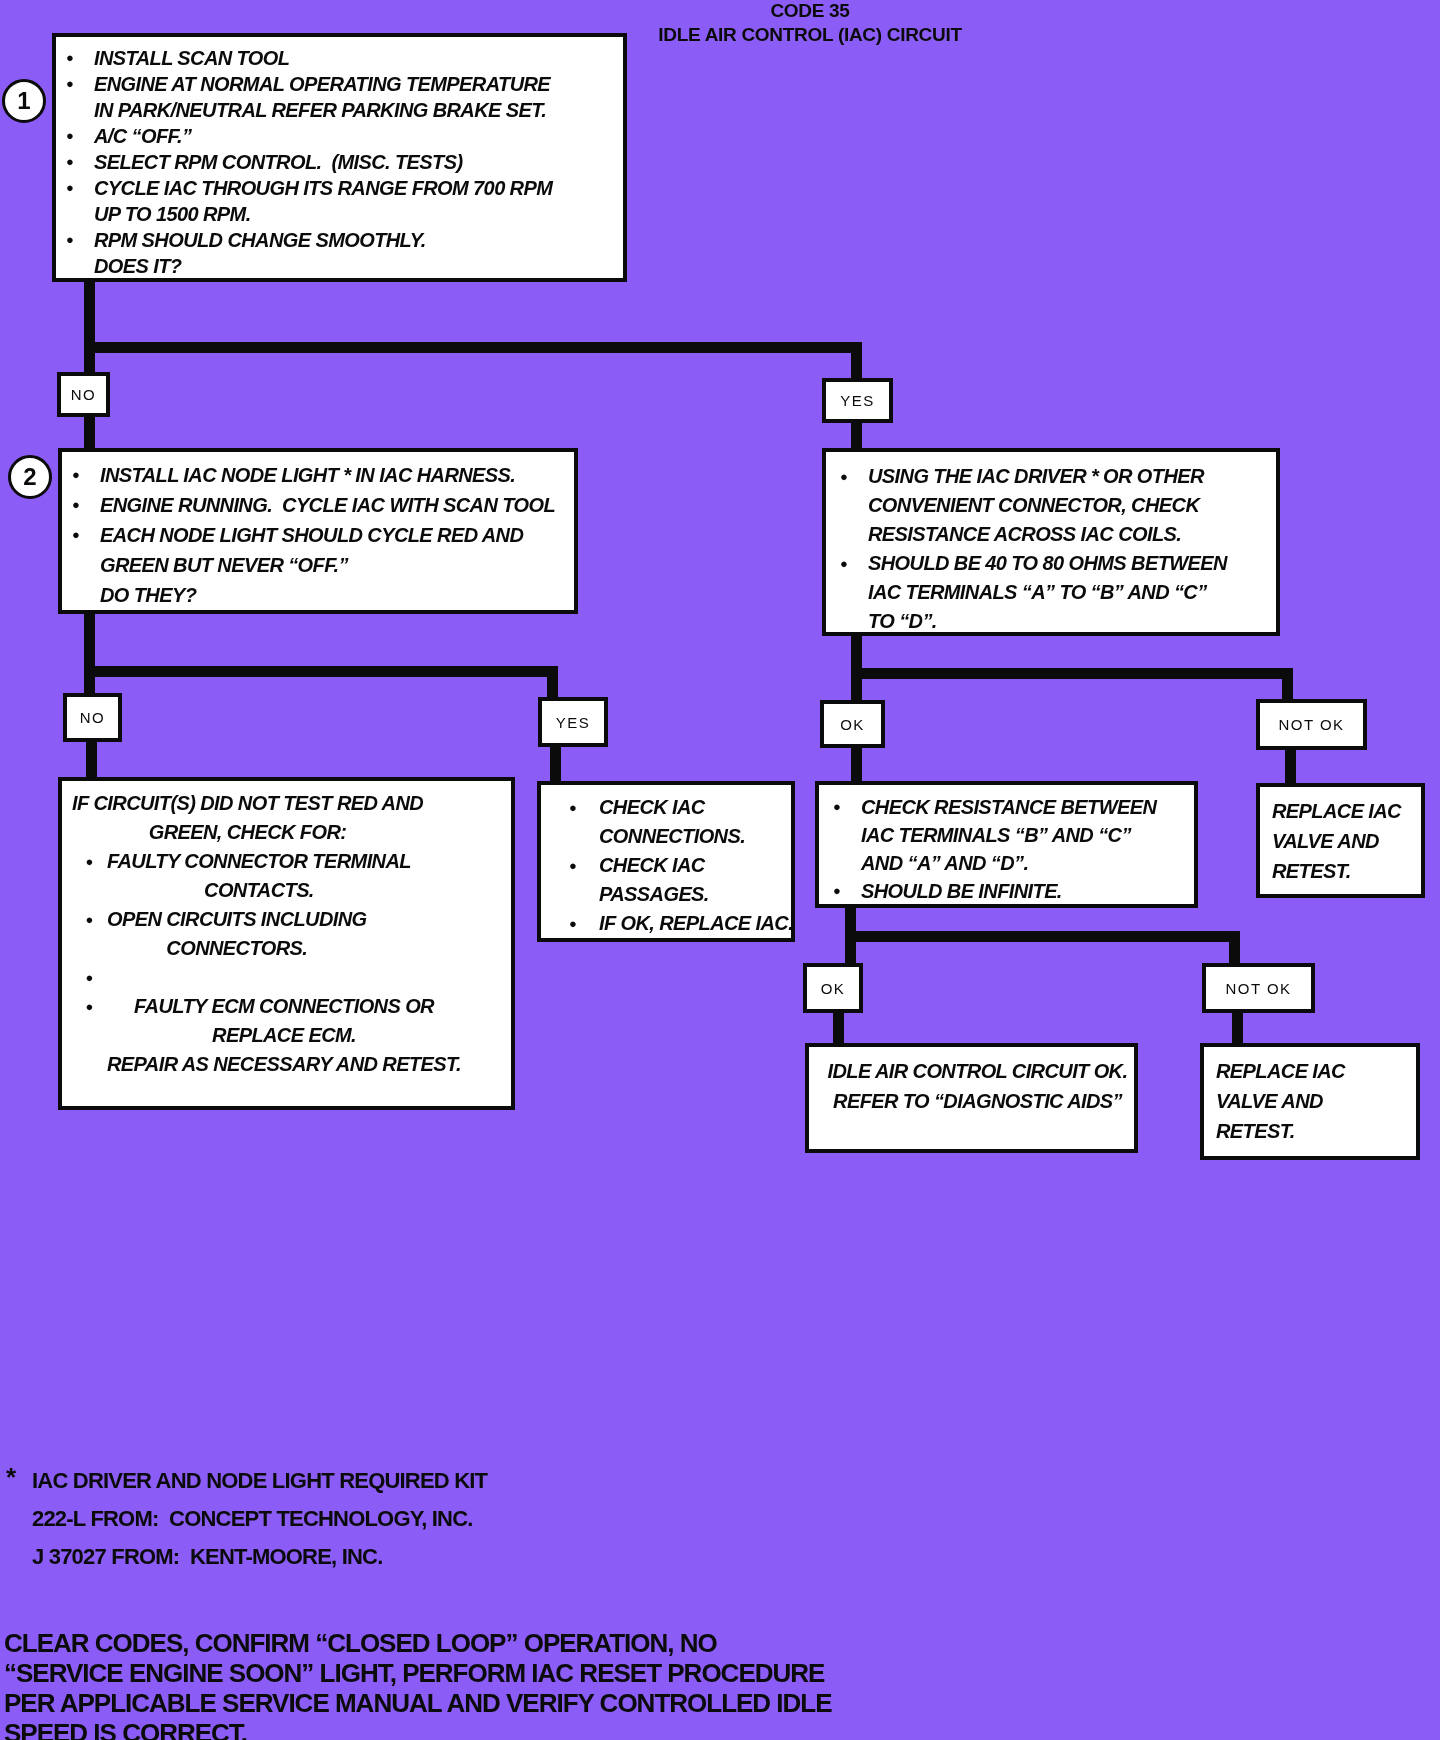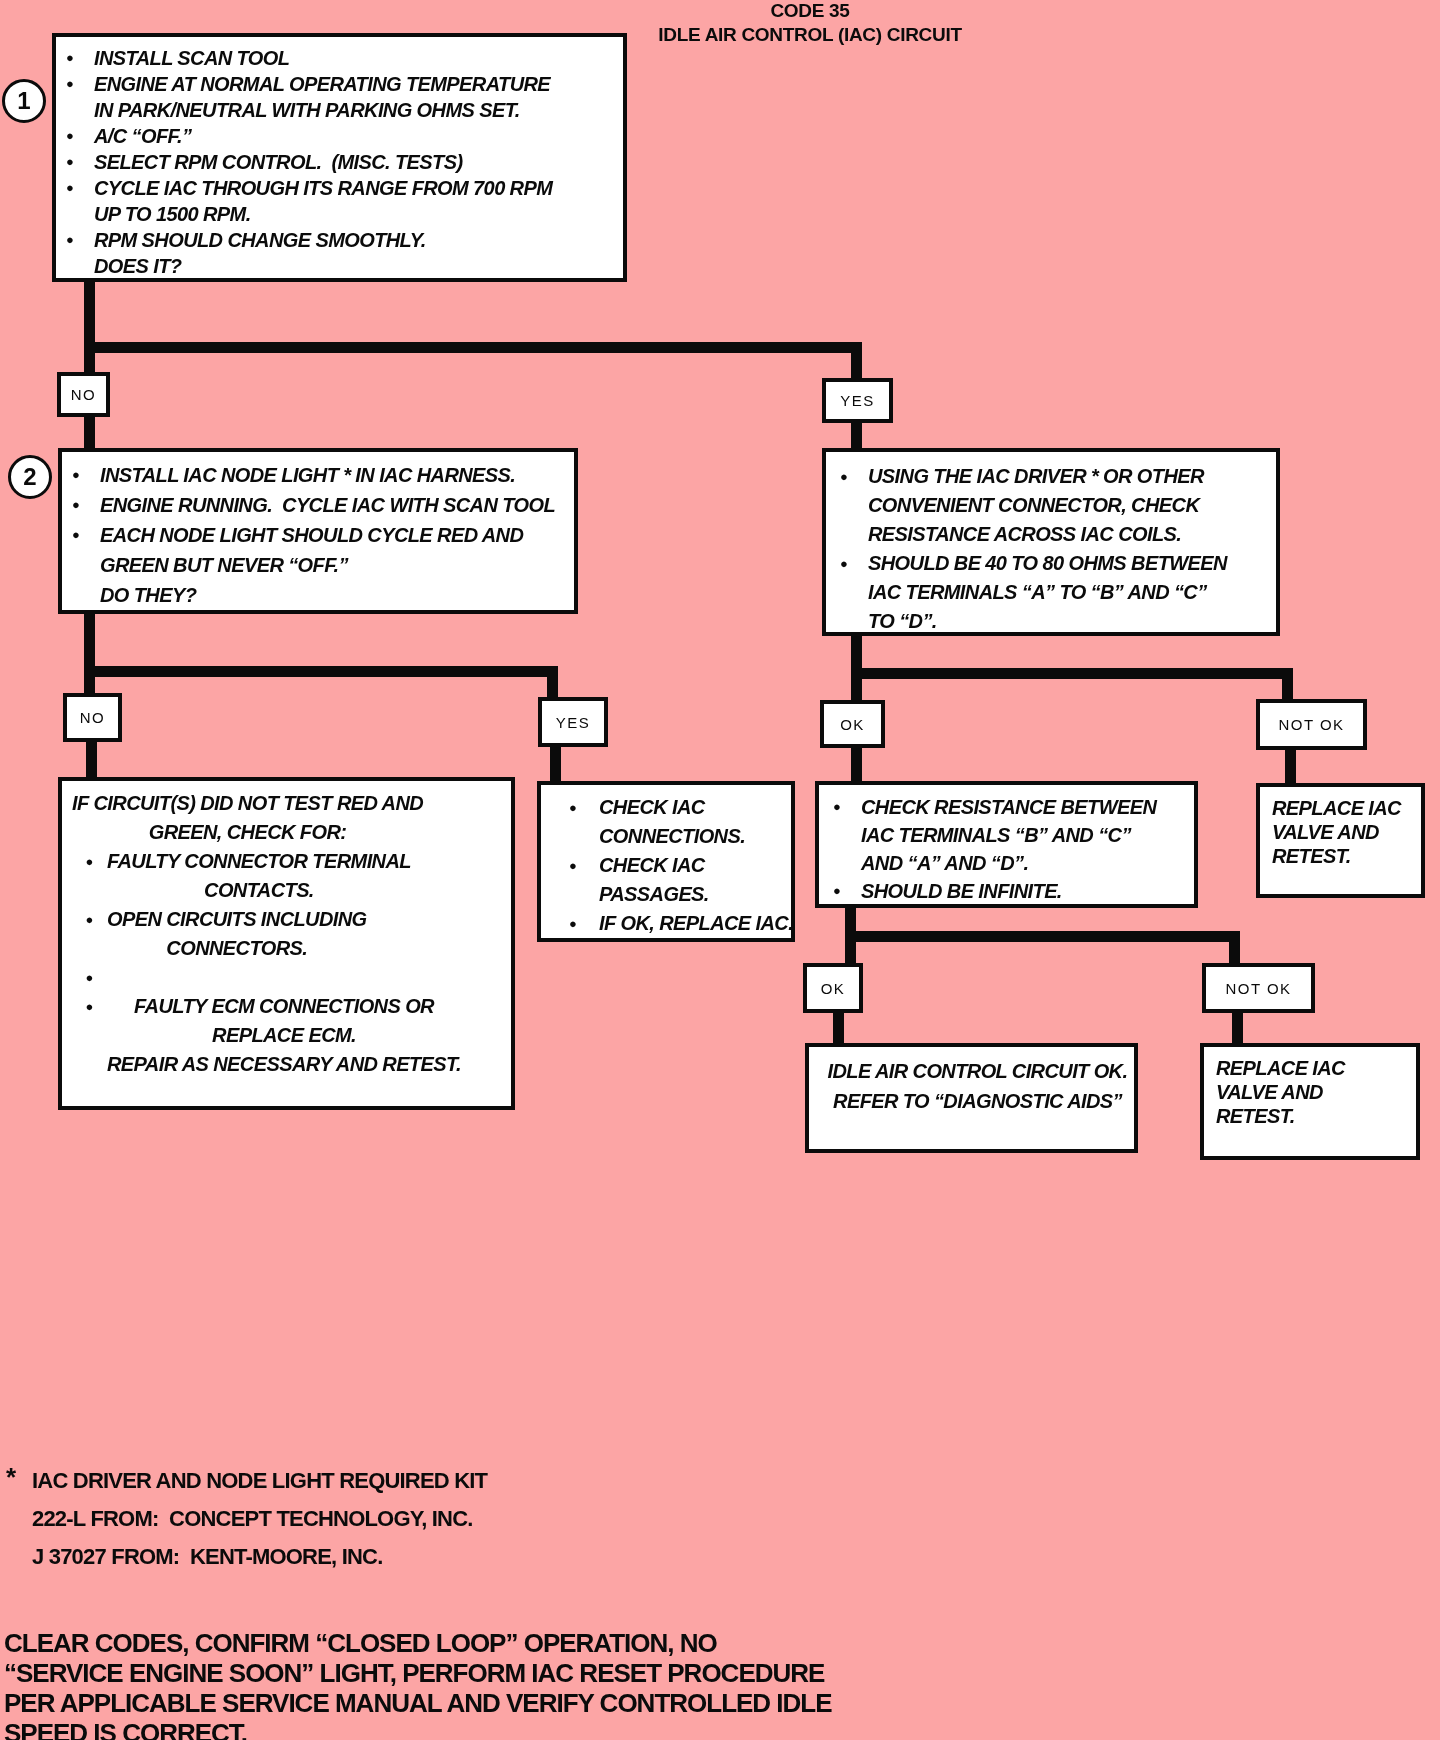--- a/index.html
+++ b/index.html
@@ -1,17 +1,17 @@
 <!DOCTYPE html>
 <html><head>
 <meta charset="utf-8">
 <style>
   html,body { margin:0; padding:0; background:#fff; }
   .stage {
-    position:relative; width:1440px; height:1740px; background:#fca5a5;
+    position:relative; width:1440px; height:1740px; background:#8b5cf6;
     font-family:"Liberation Sans", sans-serif; color:#0b0b0b; overflow:hidden;
   }
   
   .vline, .hline { position:absolute; background:#0b0b0b; }
   
   .fbox {
     position:absolute; border:4px solid #0b0b0b; background:#fff;
     box-sizing:border-box;
   }
   .content { padding:8px 4px 0 10px; }
@@ -44,21 +44,21 @@
   #box2 .content { line-height:30px; padding-top:8px; }
   #box2 .b { width:28px; }
   #box3 .content { line-height:29px; padding-top:10px; padding-left:14px; }
   #box3 .b { width:28px; }
   #box4 .content { line-height:29px; padding-top:8px; }
   #box4 .b { width:35px; }
   #box5 .content { line-height:29px; padding-top:8px; padding-left:28px; }
   #box5 .b { width:30px; }
   #box6 .content { line-height:28px; padding-top:8px; padding-left:14px; }
   #box6 .b { width:28px; }
-  #box7 .content, #box9 .content { line-height:23px; padding-top:10px; padding-left:12px; }
+  #box7 .content, #box9 .content { line-height:29px; padding-top:10px; padding-left:12px; }
   #box8 .content { line-height:29px; padding-top:10px; padding-left:16px; }
 </style>
 </head>
 <body>
 
 <div class="stage">
 
   <div class="title">
     <div class="l1">CODE 35</div>
     <div class="l2">IDLE AIR CONTROL (IAC) CIRCUIT</div>
@@ -97,21 +97,21 @@
 
   <div class="fbox" id="box1" style="left:52px; top:33px; width:575px; height:249px;">
     <div class="content">
       <div class="li">
           <span class="b">●</span>
           <span class="t">INSTALL SCAN TOOL</span>
         </div>
       <div class="li">
           <span class="b">●</span>
           <span class="t">ENGINE AT NORMAL OPERATING TEMPERATURE
-IN PARK/NEUTRAL WITH PARKING OHMS SET.</span>
+IN PARK/NEUTRAL REFER PARKING BRAKE SET.</span>
         </div>
       <div class="li">
           <span class="b">●</span>
           <span class="t">A/C “OFF.”</span>
         </div>
       <div class="li">
           <span class="b">●</span>
           <span class="t">SELECT RPM CONTROL.  (MISC. TESTS)</span>
         </div>
       <div class="li">

